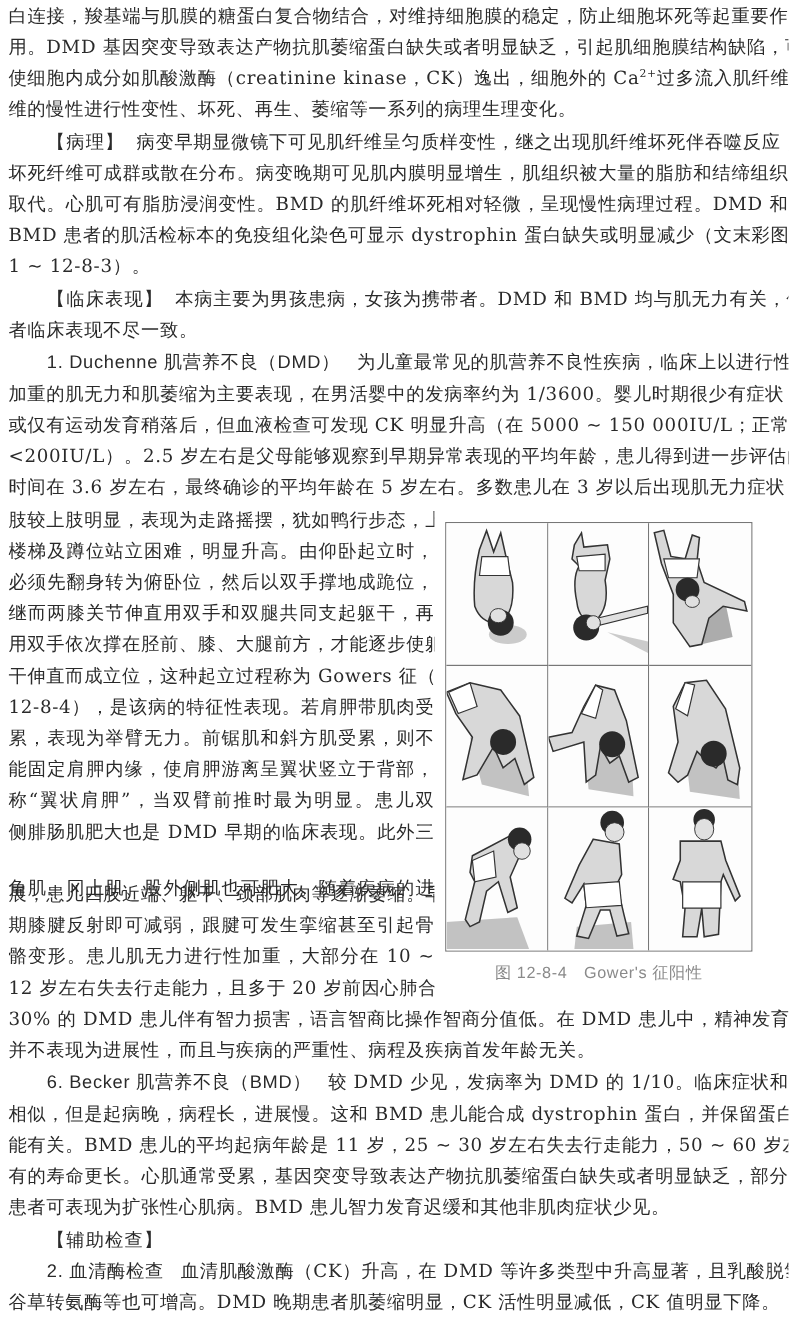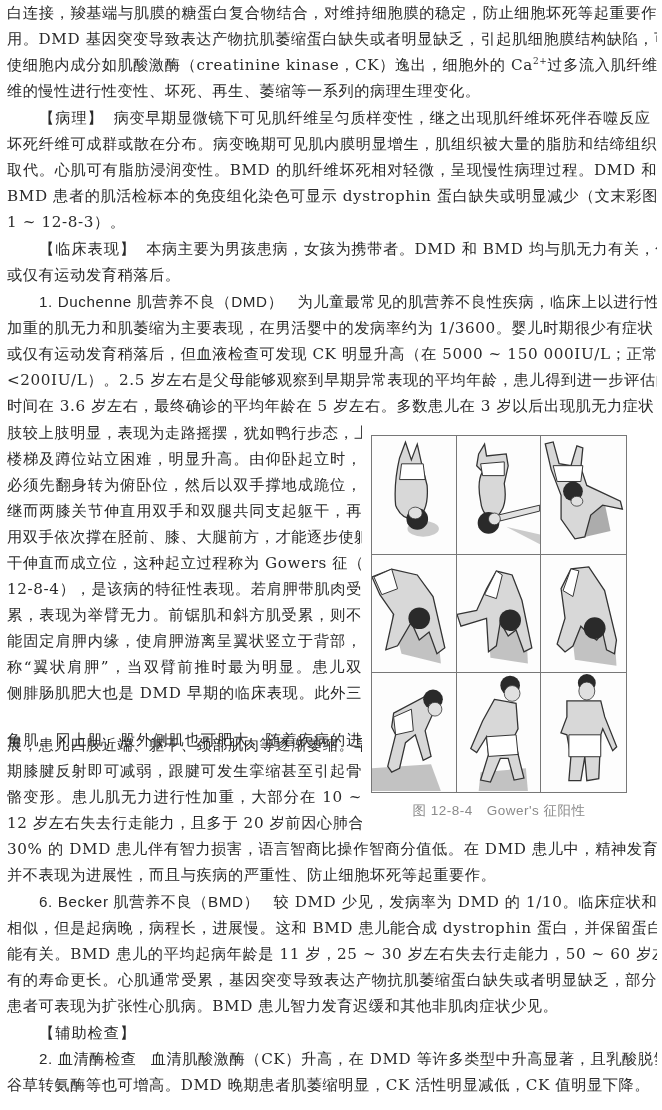--- a/index.html
+++ b/index.html
@@ -64,21 +64,21 @@
     <span class="heading">【病理】</span><span>病变早期显微镜下可见肌纤维呈匀质样变性，继之出现肌纤维坏死伴吞噬反应，</span>
   </div>
   <div class="line full" style="top:131px">坏死纤维可成群或散在分布。病变晚期可见肌内膜明显增生，肌组织被大量的脂肪和结缔组织</div>
   <div class="line full" style="top:157px">取代。心肌可有脂肪浸润变性。BMD 的肌纤维坏死相对轻微，呈现慢性病理过程。DMD 和</div>
   <div class="line full" style="top:183px">BMD 患者的肌活检标本的免疫组化染色可显示 dystrophin 蛋白缺失或明显减少（文末彩图 12-8-</div>
   <div class="line full last" style="top:209px">1 ~ 12-8-3）。</div>
 
   <div class="line full indent" style="top:236px">
     <span class="heading">【临床表现】</span><span>本病主要为男孩患病，女孩为携带者。DMD 和 BMD 均与肌无力有关，但二</span>
   </div>
-  <div class="line full last" style="top:262px">或仅有运动发育稍落后。</div>
+  <div class="line full last" style="top:262px">者临床表现不尽一致。</div>
 
   <div class="line full indent" style="top:289px">
     <span class="sub-heading">1. Duchenne 肌营养不良（DMD）</span><span>为儿童最常见的肌营养不良性疾病，临床上以进行性</span>
   </div>
   <div class="line full" style="top:315px">加重的肌无力和肌萎缩为主要表现，在男活婴中的发病率约为 1/3600。婴儿时期很少有症状，</div>
   <div class="line full" style="top:341px">或仅有运动发育稍落后，但血液检查可发现 CK 明显升高（在 5000 ~ 150 000IU/L；正常值：</div>
   <div class="line full" style="top:367px">&lt;200IU/L）。2.5 岁左右是父母能够观察到早期异常表现的平均年龄，患儿得到进一步评估的</div>
   <div class="line full" style="top:393px">时间在 3.6 岁左右，最终确诊的平均年龄在 5 岁左右。多数患儿在 3 岁以后出现肌无力症状，下</div>
 
   <div class="line narrow" style="top:420px">肢较上肢明显，表现为走路摇摆，犹如鸭行步态，上</div>
@@ -177,21 +177,21 @@
         <path d="M26 28 L60 28 L64 44 L76 74 L72 78 L62 56 L60 62 L58 106 L46 108 L44 84 L40 108 L28 108 L30 84 L26 62 L20 60 L26 44Z" fill="#d8d8d8" stroke="#333" stroke-width="1.3"></path>
         <path d="M28 62 L60 62 L60 84 L28 84Z" fill="#fff" stroke="#333" stroke-width="1"></path>
         <circle cx="46" cy="10" r="9" fill="#2a2a2a"></circle>
         <ellipse cx="46" cy="18" rx="8" ry="9" fill="#e0e0e0" stroke="#333" stroke-width="0.8"></ellipse>
       </svg>
     </div>
   </div>
   <div class="caption">图 12-8-4　Gower's 征阳性</div>
 
   <div class="line full" style="top:836px">30% 的 DMD 患儿伴有智力损害，语言智商比操作智商分值低。在 DMD 患儿中，精神发育迟滞</div>
-  <div class="line full last" style="top:862px">并不表现为进展性，而且与疾病的严重性、防止细胞坏死等起重要作。</div>
+  <div class="line full last" style="top:862px">并不表现为进展性，而且与疾病的严重性、病程及疾病首发年龄无关。</div>
 
   <div class="line full indent" style="top:889px">
     <span class="sub-heading">6. Becker 肌营养不良（BMD）</span><span>较 DMD 少见，发病率为 DMD 的 1/10。临床症状和 DMD</span>
   </div>
   <div class="line full" style="top:915px">相似，但是起病晚，病程长，进展慢。这和 BMD 患儿能合成 dystrophin 蛋白，并保留蛋白部分功</div>
   <div class="line full" style="top:941px">能有关。BMD 患儿的平均起病年龄是 11 岁，25 ~ 30 岁左右失去行走能力，50 ~ 60 岁左右死亡，</div>
   <div class="line full" style="top:967px">有的寿命更长。心肌通常受累，基因突变导致表达产物抗肌萎缩蛋白缺失或者明显缺乏，部分</div>
   <div class="line full last" style="top:993px">患者可表现为扩张性心肌病。BMD 患儿智力发育迟缓和其他非肌肉症状少见。</div>
 
   <div class="line full indent last" style="top:1020px">

